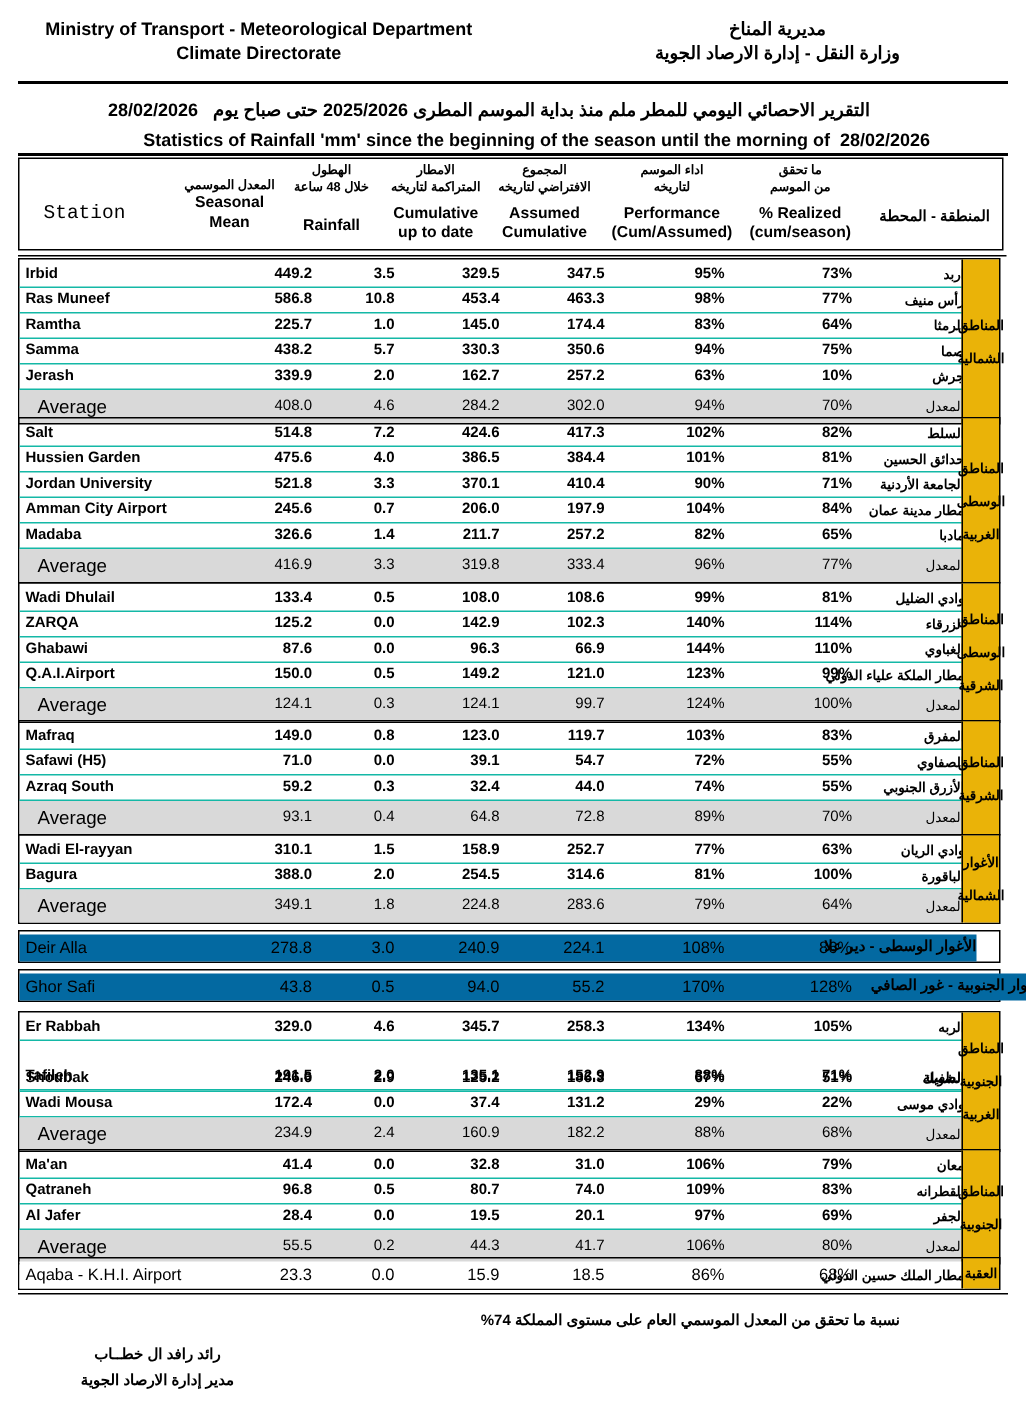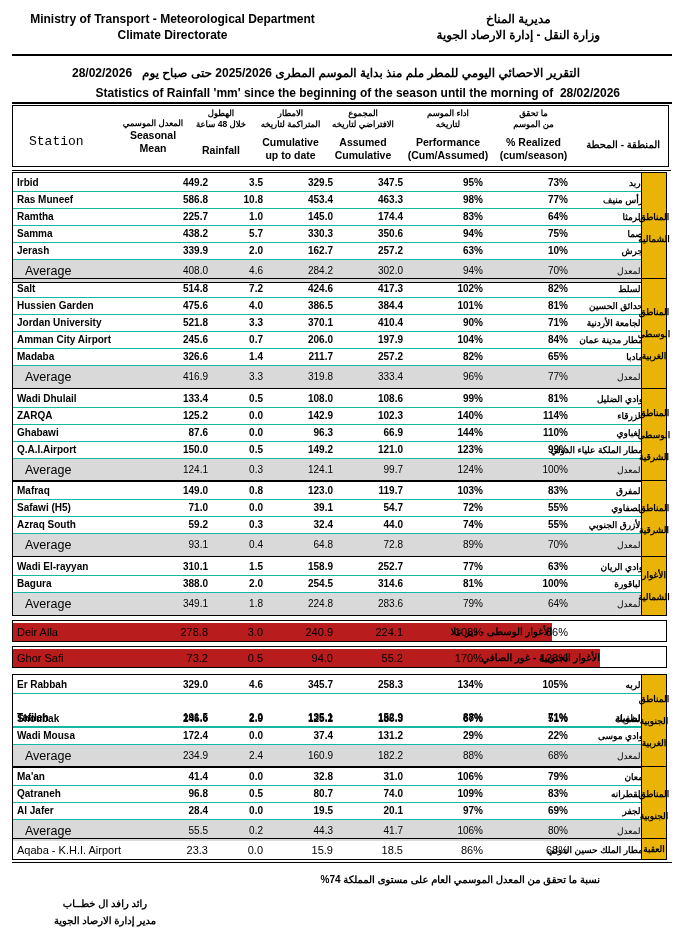--- a/index.html
+++ b/index.html
@@ -15,21 +15,21 @@
   .ch{position:absolute;text-align:center;font-weight:bold;font-size:10.5px;line-height:13px;}
   .ch .ar{font-size:8.5px;line-height:11px;display:block;direction:rtl;}
   .station-h{left:16px;top:29px;font-family:"Liberation Mono",monospace;font-weight:normal;font-size:13px;}
   .reg-h{right:8px;top:32px;font-size:10px;direction:rtl;}
   .under{top:170px;left:12px;width:659px;height:1px;background:#000;}
   .block{position:absolute;left:12px;width:655px;border:1px solid #000;box-sizing:border-box;}
   .row{position:absolute;left:0;width:630px;height:16px;font-size:10px;font-weight:bold;line-height:16px;}
   .row.ul{border-bottom:1px solid #14b8a6;}
   .row.avg{background:#d9d9d9;font-weight:normal;}
   .row.avg .name{font-size:12.5px;padding-left:8px;}
-  .row.single{background:#b91c1c;font-weight:normal;font-size:11px;width:539px;}
+  .row.single{background:#0369a1;font-weight:normal;font-size:11px;width:638px;}
   .c{position:absolute;top:0;text-align:right;}
   .name{left:4px;text-align:left;}
   .c1{left:140px;width:55px;}
   .c2{left:205px;width:45px;}
   .c3{left:250px;width:70px;}
   .c4{left:320px;width:70px;}
   .c5{left:400px;width:70px;}
   .c6{left:480px;width:75px;}
   .arn{right:0;width:130px;font-size:9px;direction:rtl;text-align:right;}
   .region{position:absolute;right:0;top:0;bottom:0;width:24px;background:#eab308;border-left:1px solid #000;font-size:9px;font-weight:bold;text-align:right;direction:rtl;display:flex;flex-direction:column;justify-content:center;align-items:center;line-height:22px;}
@@ -381,21 +381,21 @@
         <span class="c c3">240.9</span>
         <span class="c c4">224.1</span>
         <span class="c c5">108%</span>
         <span class="c c6">86%</span>
         <span class="c arn" style="">الأغوار الوسطى - دير علا</span>
       </div>
     </div>
     <div class="block" style="top:646px;height:22px">
       <div class="row single" style="top:2px;height:18px;line-height:18px;padding-left:48px;">
         <span class="c name">Ghor Safi</span>
-        <span class="c c1">73.2</span>
+        <span class="c c1">43.8</span>
         <span class="c c2">0.5</span>
         <span class="c c3">94.0</span>
         <span class="c c4">55.2</span>
         <span class="c c5">170%</span>
         <span class="c c6">128%</span>
         <span class="c arn" style="">الأغوار الجنوبية - غور الصافي</span>
       </div>
     </div>
     <div class="block" style="top:674px;height:94px">
       <div class="row  ul" style="top:2px">

